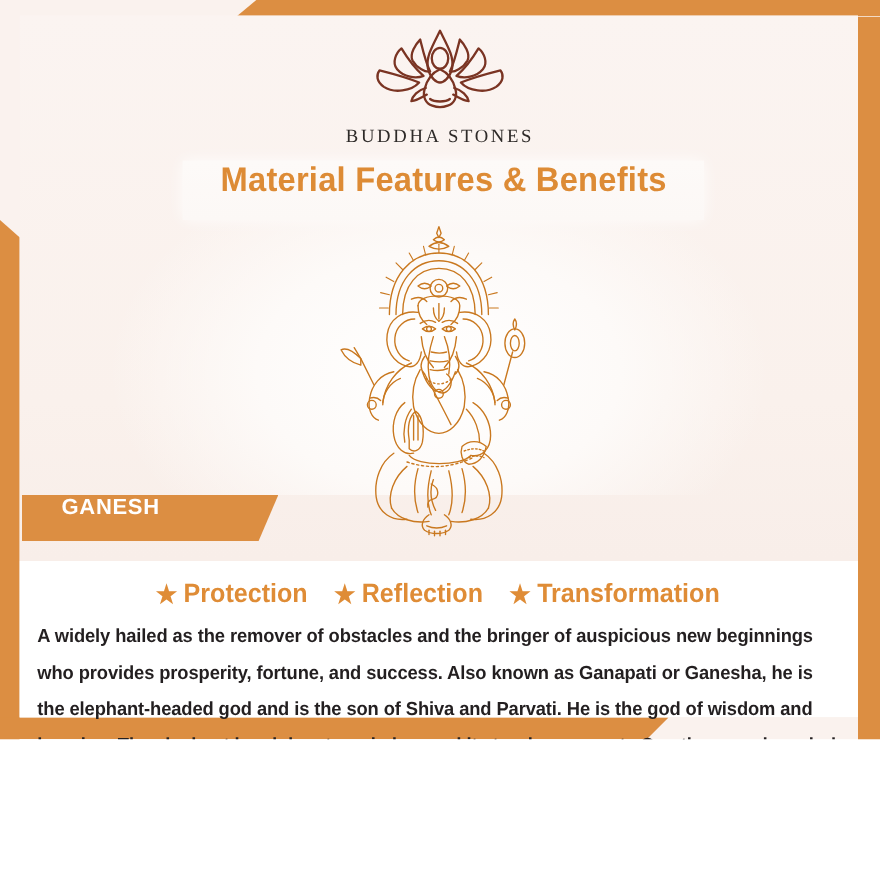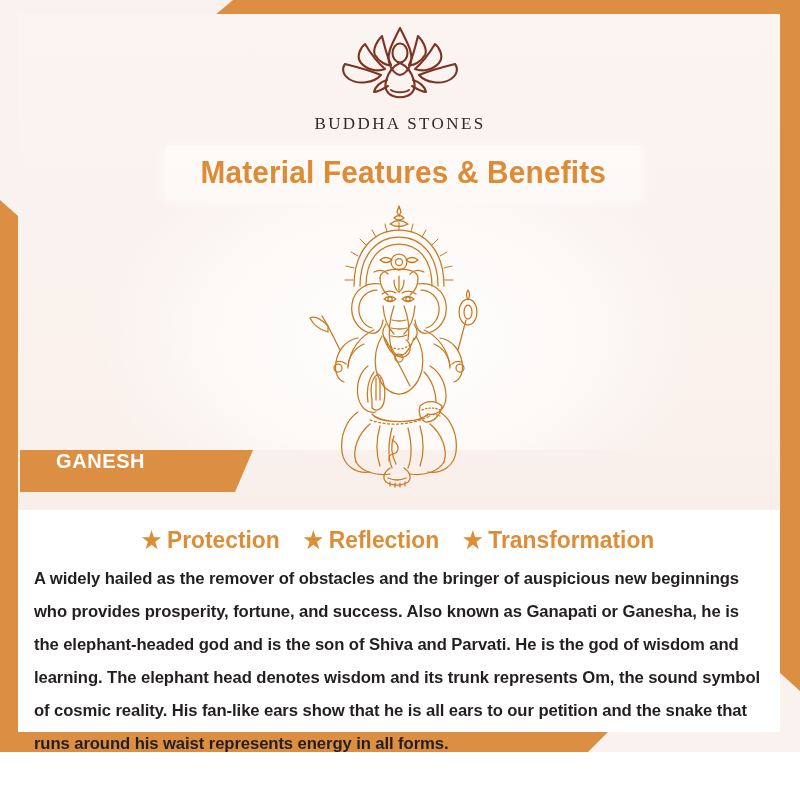--- a/index.html
+++ b/index.html
@@ -4,21 +4,21 @@
 <style>
   html,body{margin:0;padding:0;}
   body{
     width:800px;height:800px;
     font-family:"Liberation Sans", sans-serif;
     background:#ffffff;
     overflow:hidden;
   }
   .page{
     position:relative;
-    width:800px;height:752px;
+    width:800px;height:672px;
     background:#faf2ee;
     overflow:hidden;
   }
 
   
   .bar-top{
     position:absolute; top:0; left:215px; width:585px; height:15px;
     background:#dc8e42;
     clip-path:polygon(18px 0, 100% 0, 100% 100%, 0 100%);
   }
@@ -53,21 +53,21 @@
   .logo-text{
     margin-top:6px;
     font-family:"Liberation Serif", serif;
     font-size:17px; letter-spacing:2.4px; color:#2e2a28; font-weight:400;
   }
 
   
   .title-band{
     position:absolute; left:166px; top:146px; width:474px; height:54px;
     background:linear-gradient(180deg,#fdfaf8 0%,#fcf8f6 100%);
-    display:flex; align-items:center; justify-content:center;
+    display:flex; justify-content:center;
     box-shadow:0 0 14px rgba(255,255,255,.9);
   }
   .title-text{
     font-family:"Liberation Sans Narrow","Liberation Sans",sans-serif;
     font-weight:700; font-size:31px; color:#dd8b35;
     letter-spacing:.2px; white-space:nowrap;
     transform:scaleX(.96); transform-origin:center;
   }
 
   

